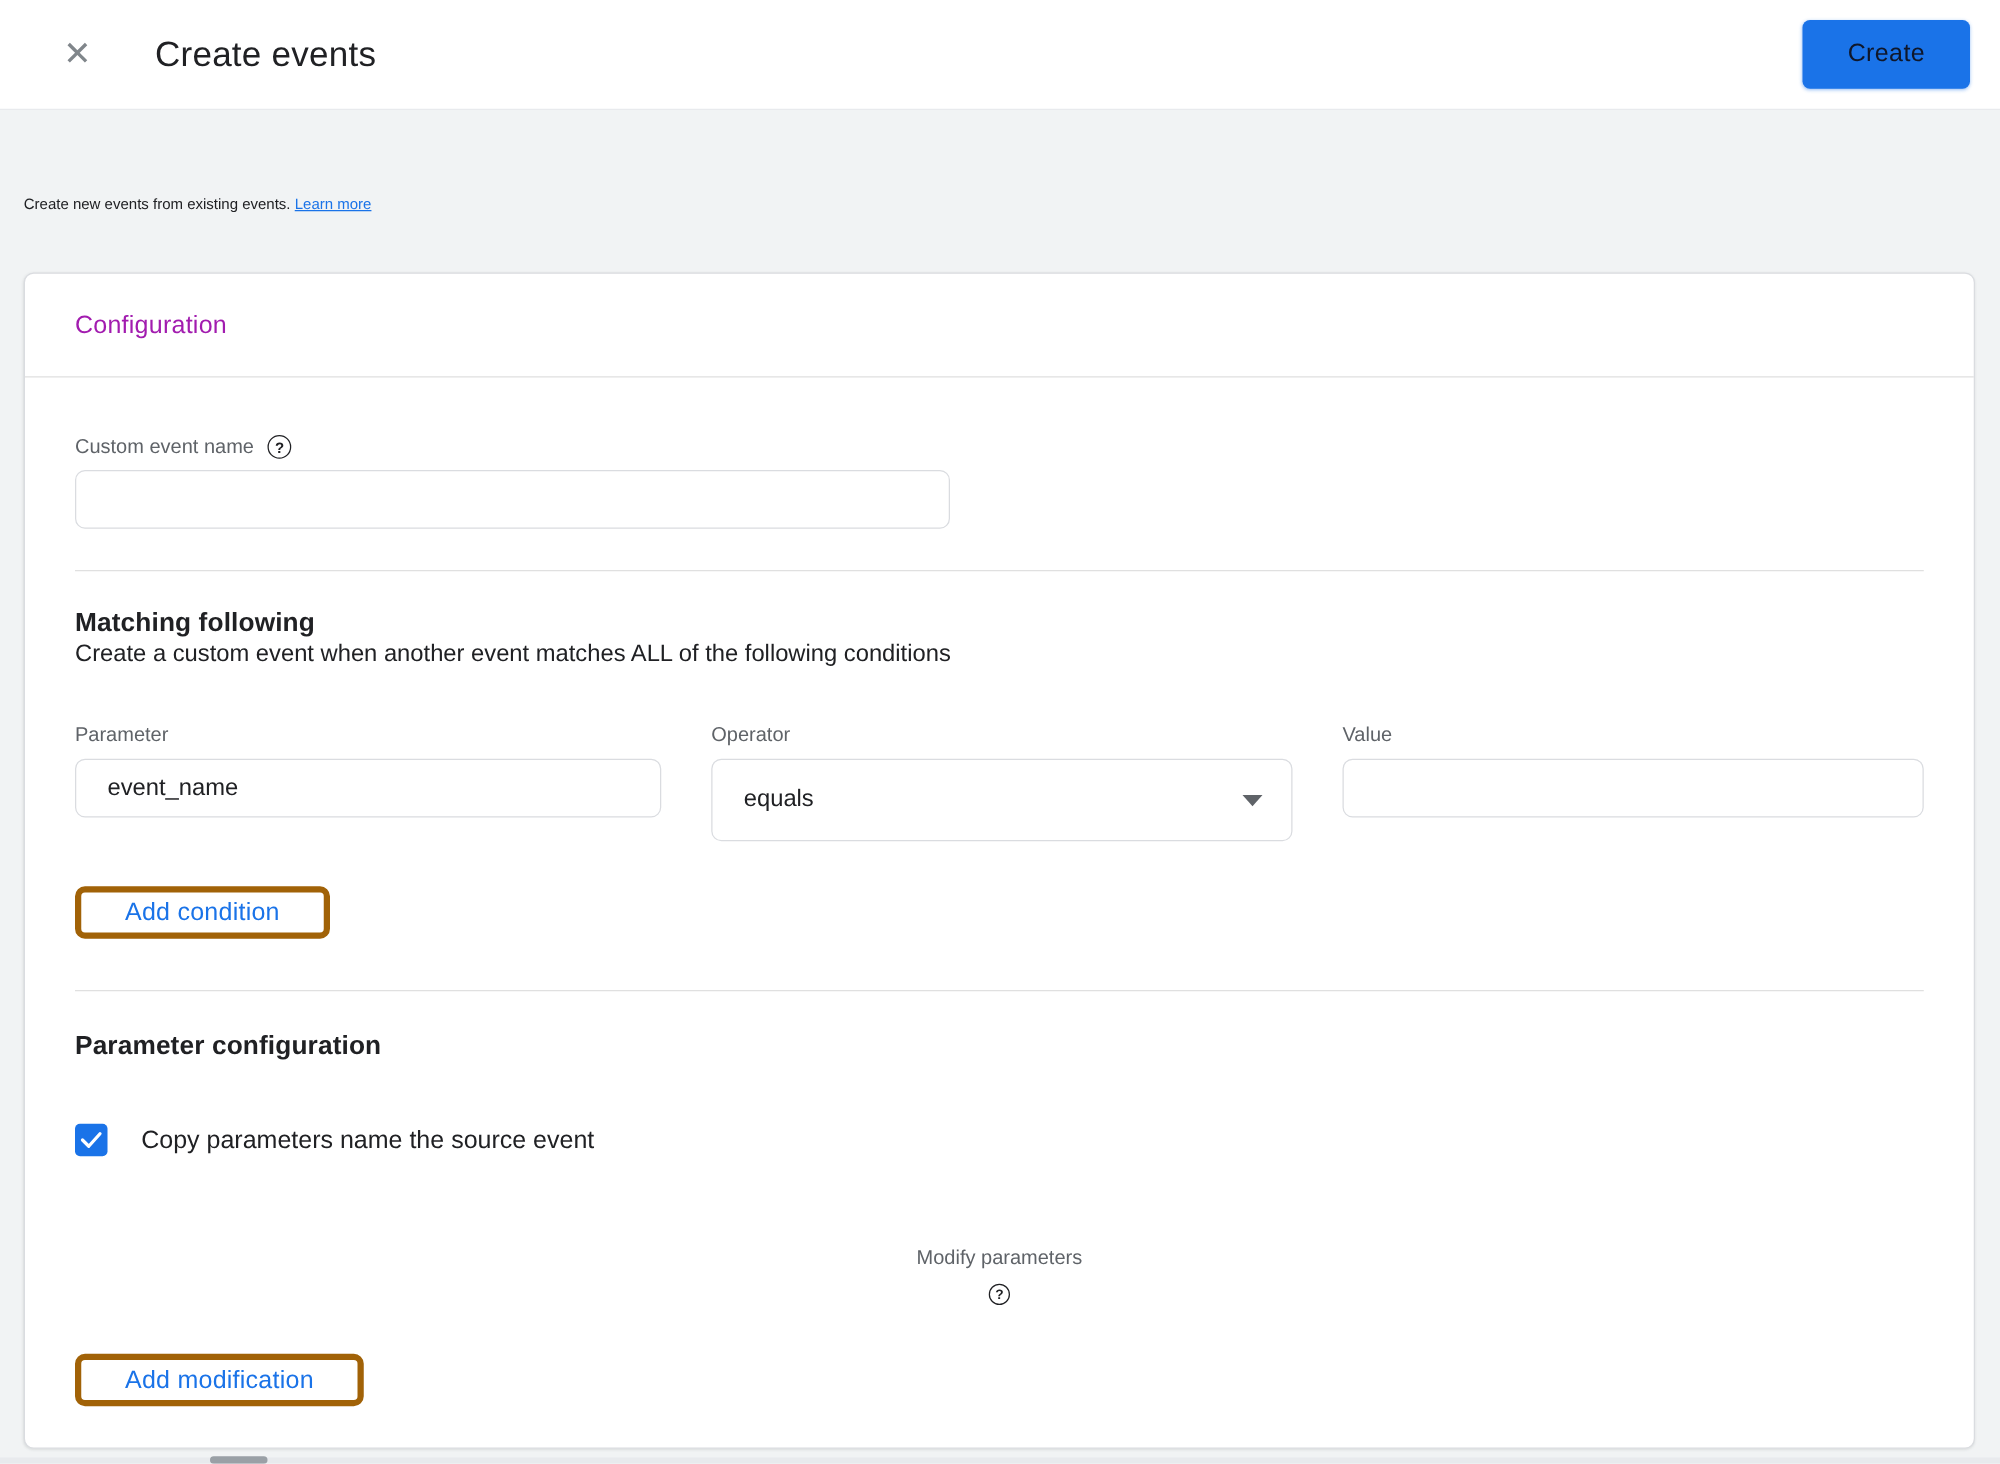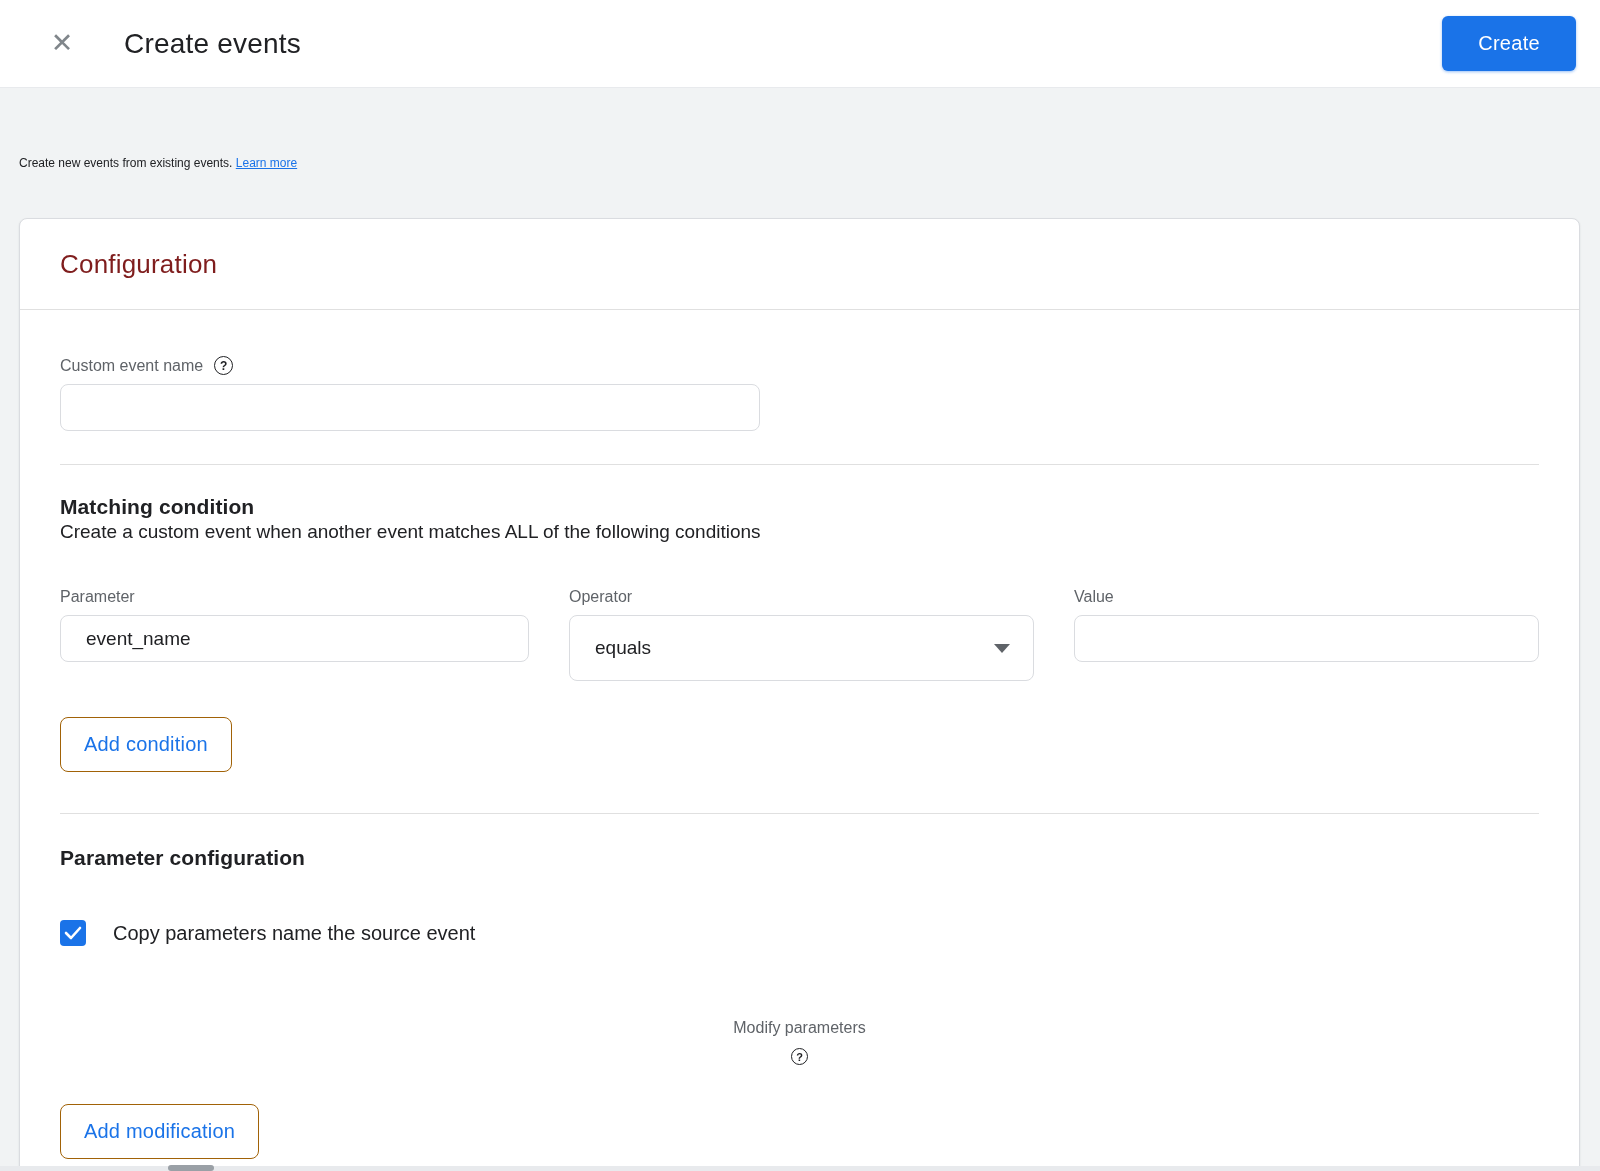--- a/index.html
+++ b/index.html
@@ -34,21 +34,21 @@
   .topbar-title {
     font-size: 28px;
     font-weight: 400;
     color: #202124;
     margin-left: 47px;
     letter-spacing: 0.2px;
   }
   .create-btn {
     margin-left: auto;
     background: #1a73e8;
-    color: #ffffff;
+    color: #0f172a;
     border: none;
     border-radius: 6px;
     font-family: "Liberation Sans", sans-serif;
     font-size: 20px;
     font-weight: 500;
     padding: 0 36px;
     height: 55px;
     letter-spacing: 0.3px;
     box-shadow: 0 1px 3px rgba(26,115,232,0.45);
     cursor: pointer;
@@ -72,23 +72,23 @@
     background: #ffffff;
     border: 1px solid #dadce0;
     border-radius: 8px;
     box-shadow: 0 1px 2px rgba(60,64,67,0.12);
   }
   .card-header {
     padding: 30px 40px 29px 40px;
     border-bottom: 1px solid #e0e0e0;
   }
   .card-title {
-    font-size: 26px;
+    font-size: 20px;
     font-weight: 400;
-    color: #7f1d1d;
+    color: #a21caf;
     letter-spacing: 0.2px;
   }
   .card-body { padding: 46px 40px 33px 40px; }
 
   .field-label {
     display: flex;
     align-items: center;
     gap: 11px;
     font-size: 16px;
     color: #5f6368;
@@ -173,24 +173,24 @@
     top: 50%;
     margin-top: -4px;
     width: 0; height: 0;
     border-left: 8px solid transparent;
     border-right: 8px solid transparent;
     border-top: 9px solid #5f6368;
   }
 
   .outline-btn {
     margin-top: 36px;
-    height: 55px;
-    padding: 0 23px;
-    background: #ffffff;
-    border: 1px solid #a16207;
+    height: 42px;
+    padding: 0 35px;
+    background: #ffffff;
+    border: 5px solid #a16207;
     border-radius: 8px;
     color: #1a73e8;
     font-family: "Liberation Sans", sans-serif;
     font-size: 20px;
     font-weight: 500;
     letter-spacing: 0.2px;
     cursor: pointer;
   }
 
   .pc { margin-top: 32px; }
@@ -255,21 +255,21 @@
 
     <div class="field-label">
       <span>Custom event name</span>
       <span class="help-icon">?</span>
     </div>
     <input class="text-input name-input" type="text" value="" style="">
 
     <hr class="divider d1">
 
     <div class="mc">
-      <div class="section-heading">Matching condition</div>
+      <div class="section-heading">Matching following</div>
       <div class="mc-desc">Create a custom event when another event matches ALL of the following conditions</div>
 
       <div class="cond-row">
         <div class="cond-field parameter">
           <div class="field-label">Parameter</div>
           <input class="text-input" type="text" value="event_name" style="">
         </div>
         <div class="cond-field operator">
           <div class="field-label">Operator</div>
           <div class="select-box">

